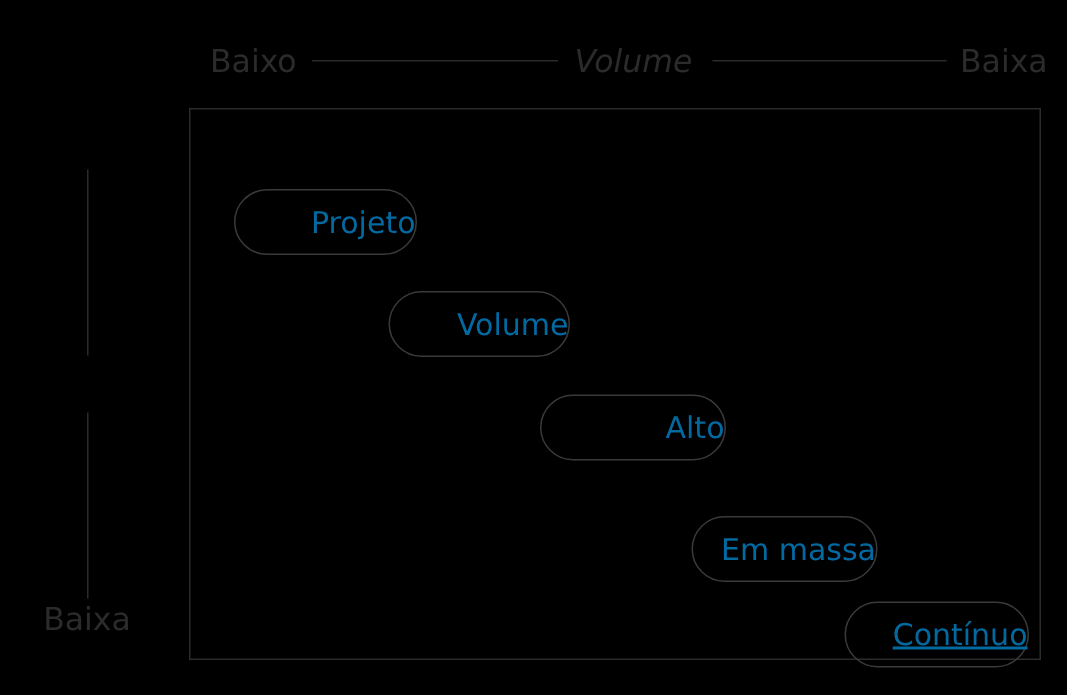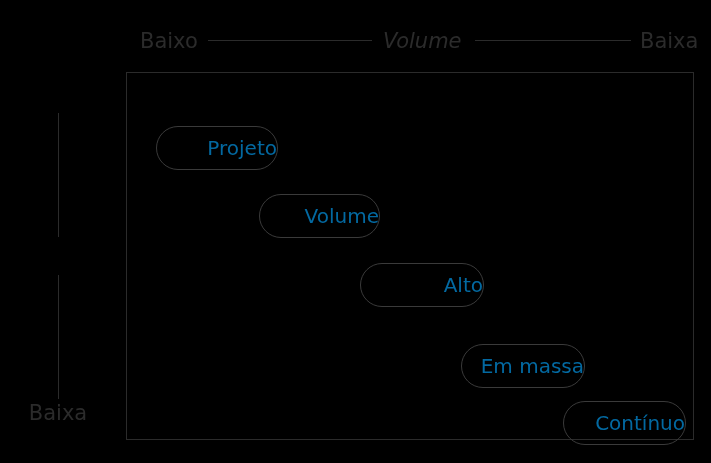--- a/index.html
+++ b/index.html
@@ -130,18 +130,18 @@
       </div>
       <div class="pill" style="left: 259px; top: 166px; width: 121px;">
         <span>Volume</span>
       </div>
       <div class="pill" style="left: 360px; top: 235px; width: 124px;">
         <span>Alto</span>
       </div>
       <div class="pill" style="left: 461px; top: 316px; width: 124px;">
         <span>Em massa</span>
       </div>
-      <div class="pill" style="left: 563px; top: 373px; width: 123px;">
+      <div class="pill" style="left: 563px; top: 373px; width: 123px; text-decoration: underline;">
         <span>Contínuo</span>
       </div>
     </div>
 
 </div>
 
 </body></html>

